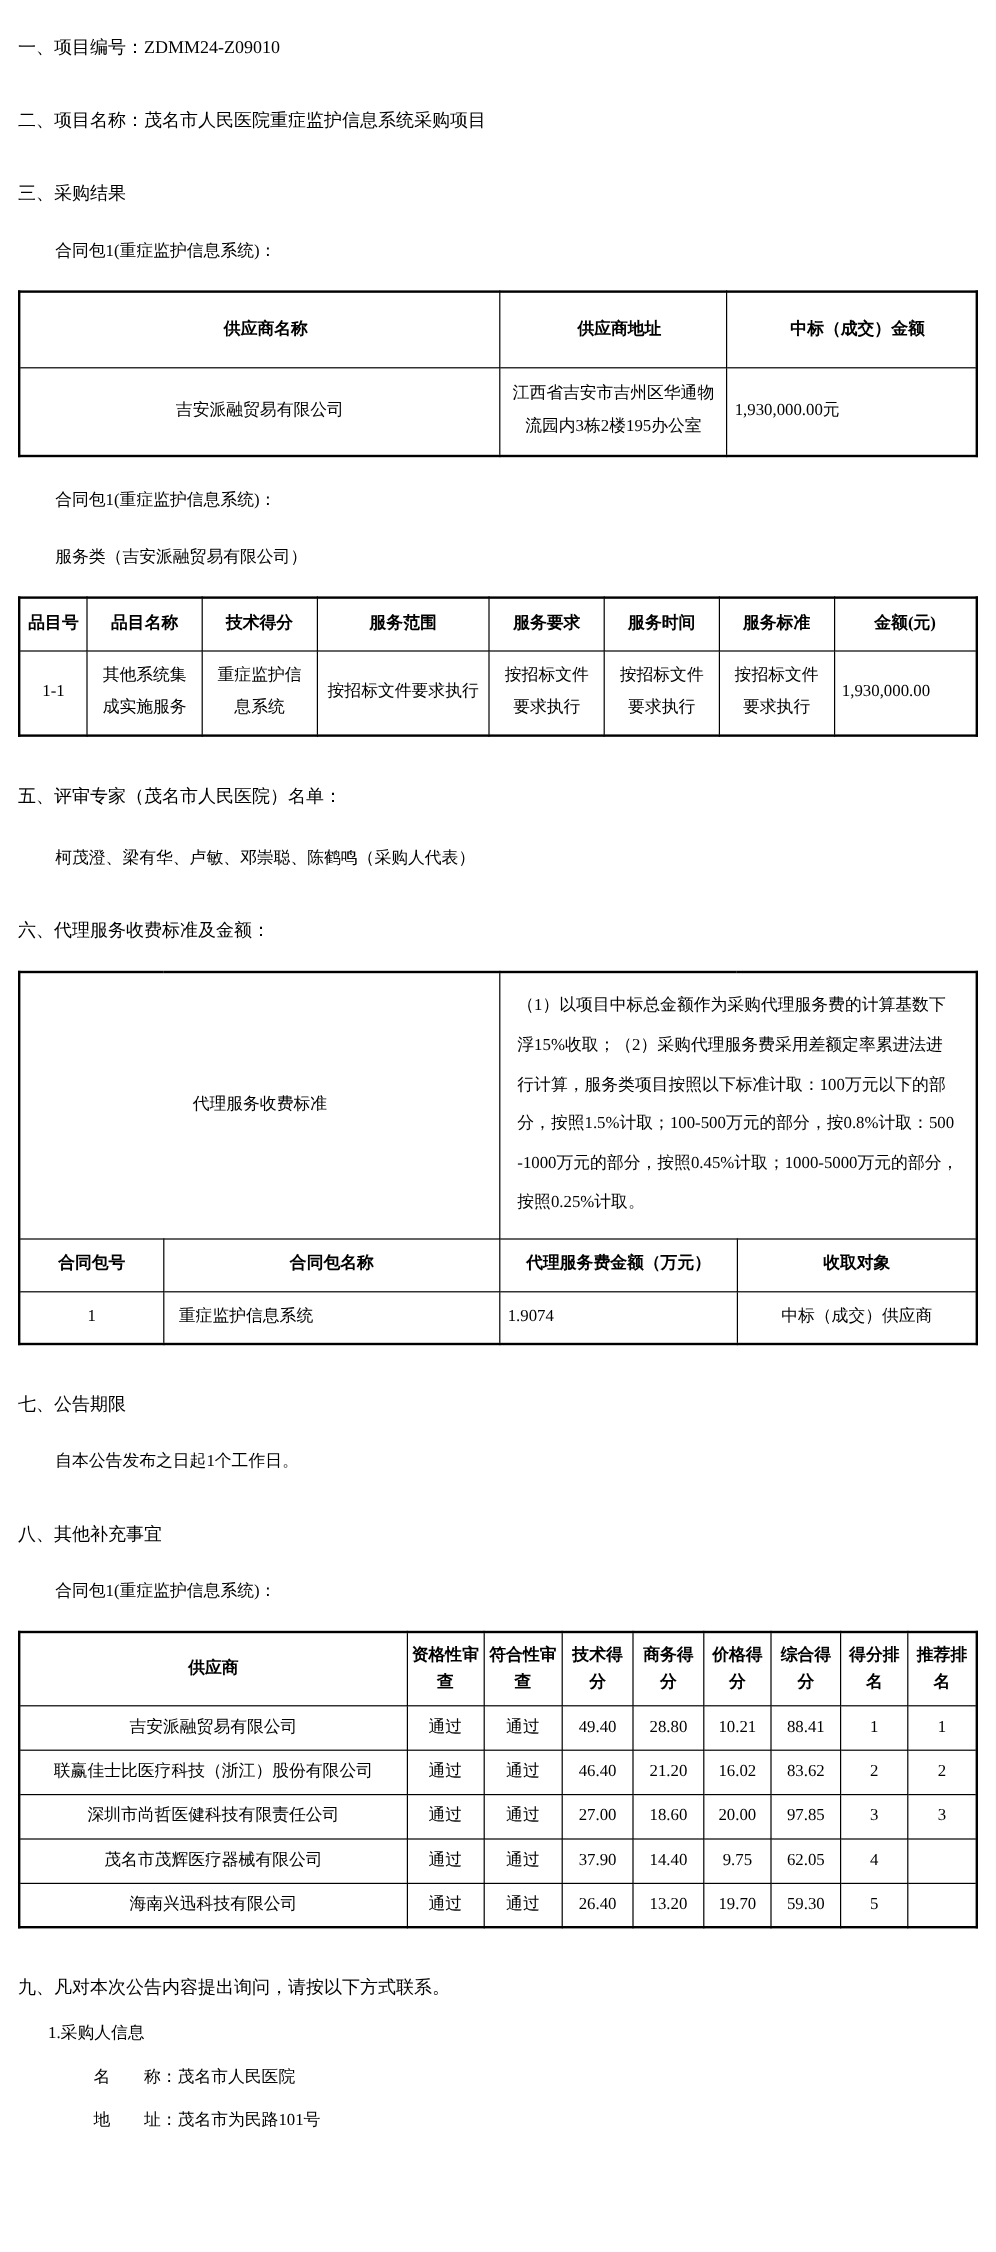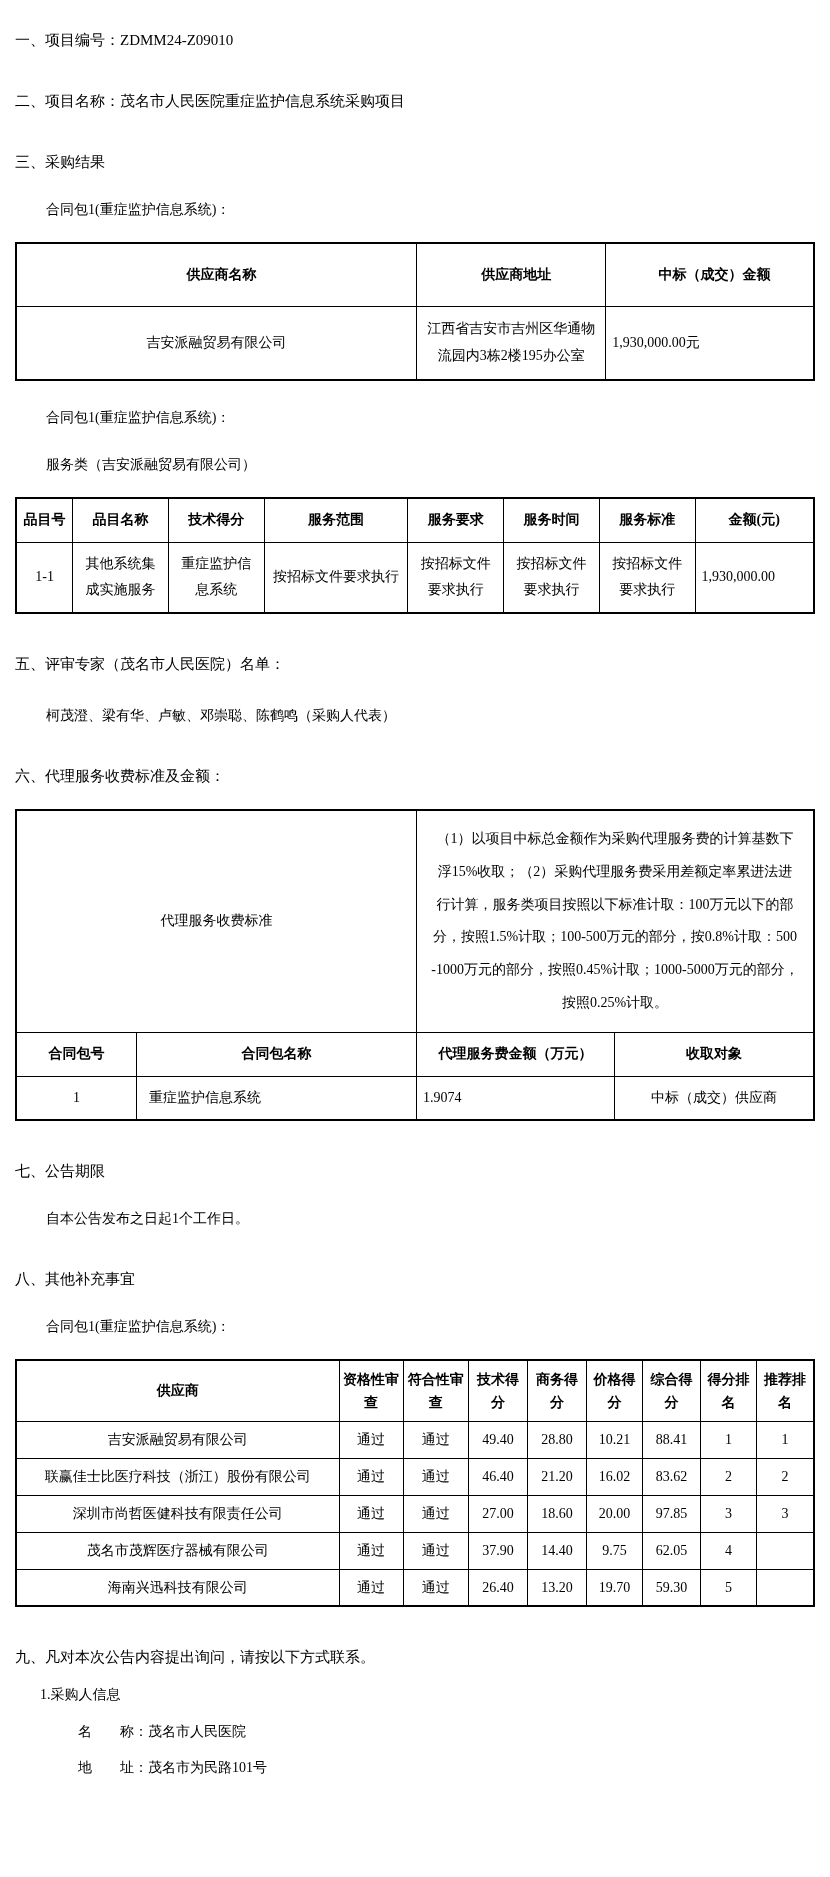--- a/index.html
+++ b/index.html
@@ -43,21 +43,21 @@
     padding: 8px 6px;
     line-height: 1.9;
     word-break: break-all;
   }
   th { font-weight: bold; }
   .t1 th { height: 46px; padding-left: 16px; }
   .t1 td { height: 56px; }
   .num { text-align: left; padding-right: 24px; }
   .left { text-align: left; padding-left: 12px; }
   .fee-text {
-    text-align: center;
+    text-align: left;
     padding: 12px 14px;
     line-height: 2.35;
     font-family: Liberation Serif, serif;
   }
   .t4 td, .t4 th { padding: 6px 3px; line-height: 1.7; }
   .t4 th { height: 48px; }
   .names {
     font-size: 14px;
     margin: 30px 0 0 31px;
     line-height: 1.5;

